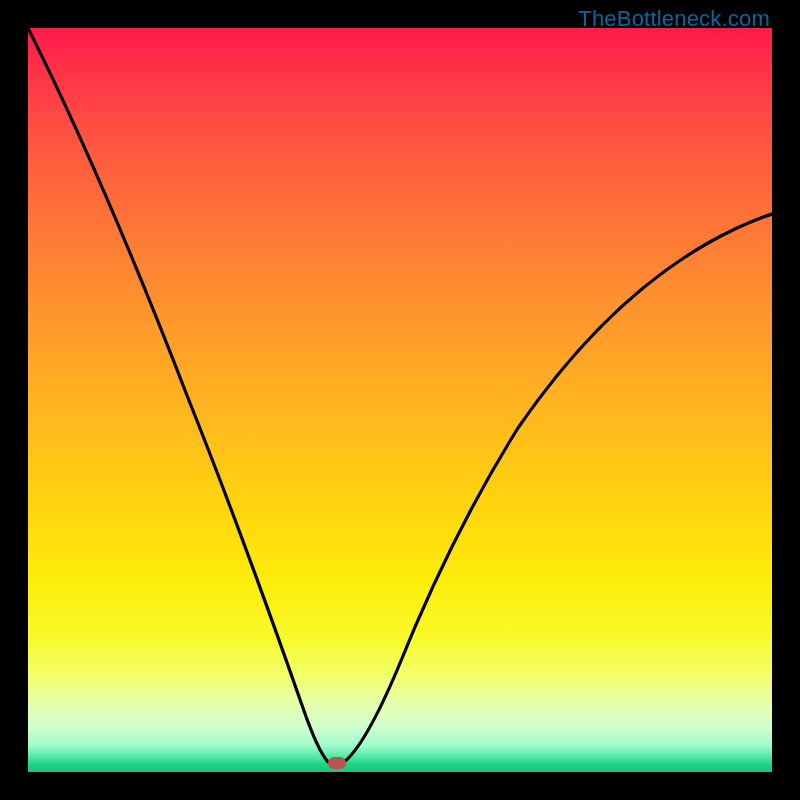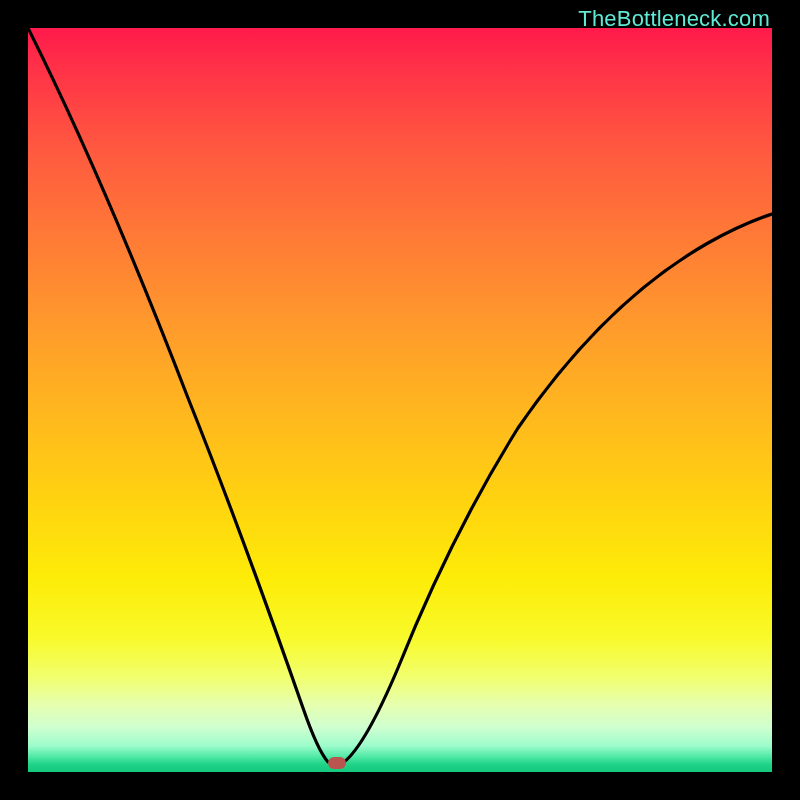--- a/index.html
+++ b/index.html
@@ -42,21 +42,21 @@
       #9dfccb 96.5%,
       #4de8a4 98%,
       #1ed386 99%,
       #14c97e 100%
     );
   }
   .watermark {
     position: absolute;
     top: 6px;
     right: 30px;
-    color: #5eead4;
+    color: #0369a1;
     font-size: 22px;
     letter-spacing: 0.2px;
     font-weight: 400;
   }
   svg.curve {
     position: absolute;
     left: 0;
     top: 0;
     width: 744px;
     height: 744px;

